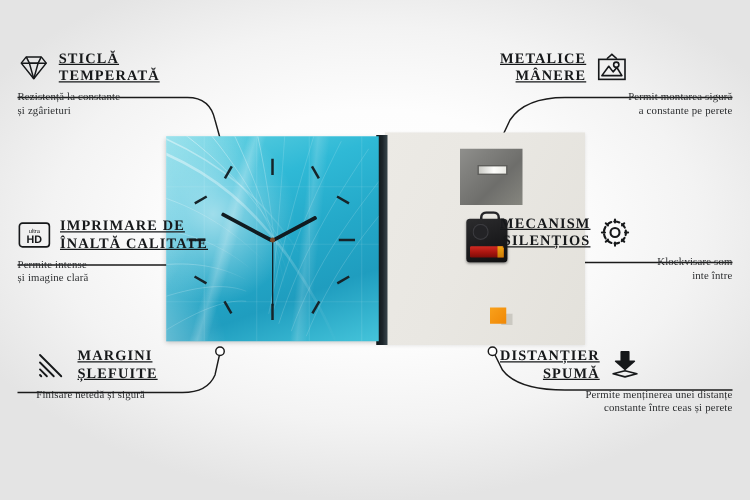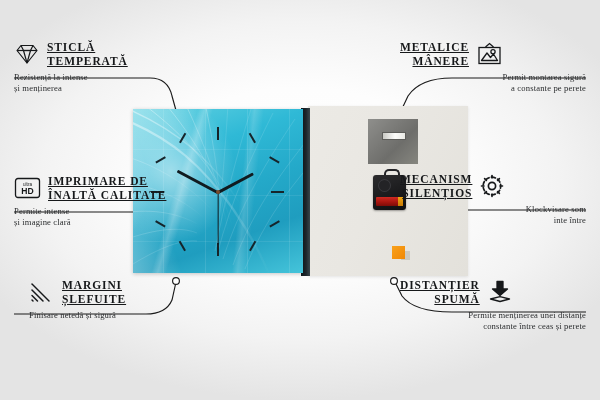--- a/index.html
+++ b/index.html
@@ -229,22 +229,22 @@
           <path d="M19,2.5 L16.5,7.5 L13,20"></path>
             <path d="M9.5,7.5 H16.5"></path>
         </g>
       </svg>
       <div class="title">
         <div>STICLĂ</div>
         <div>TEMPERATĂ</div>
       </div>
     </div>
     <div class="sub">
-      <div>Rezistență la intense</div>
-      <div>și menținerea</div>
+      <div>Rezistență la constante</div>
+      <div>și zgârieturi</div>
     </div>
   </div>
 
   <div class="callout c-ml">
     <div class="head">
       <svg class="ico" width="27" height="22" viewBox="0 0 27 22">
         <rect x="1.5" y="1.5" width="24" height="19" rx="2.5" fill="none" stroke="#16181a" stroke-width="1.3"></rect>
         <text x="13.5" y="9.2" font-family="Liberation Sans, sans-serif" font-size="4.6" text-anchor="middle" fill="#16181a">ultra</text>
         <text x="13.5" y="17.4" font-family="Liberation Sans, sans-serif" font-size="8.6" font-weight="bold" text-anchor="middle" fill="#16181a">HD</text>
       </svg>

